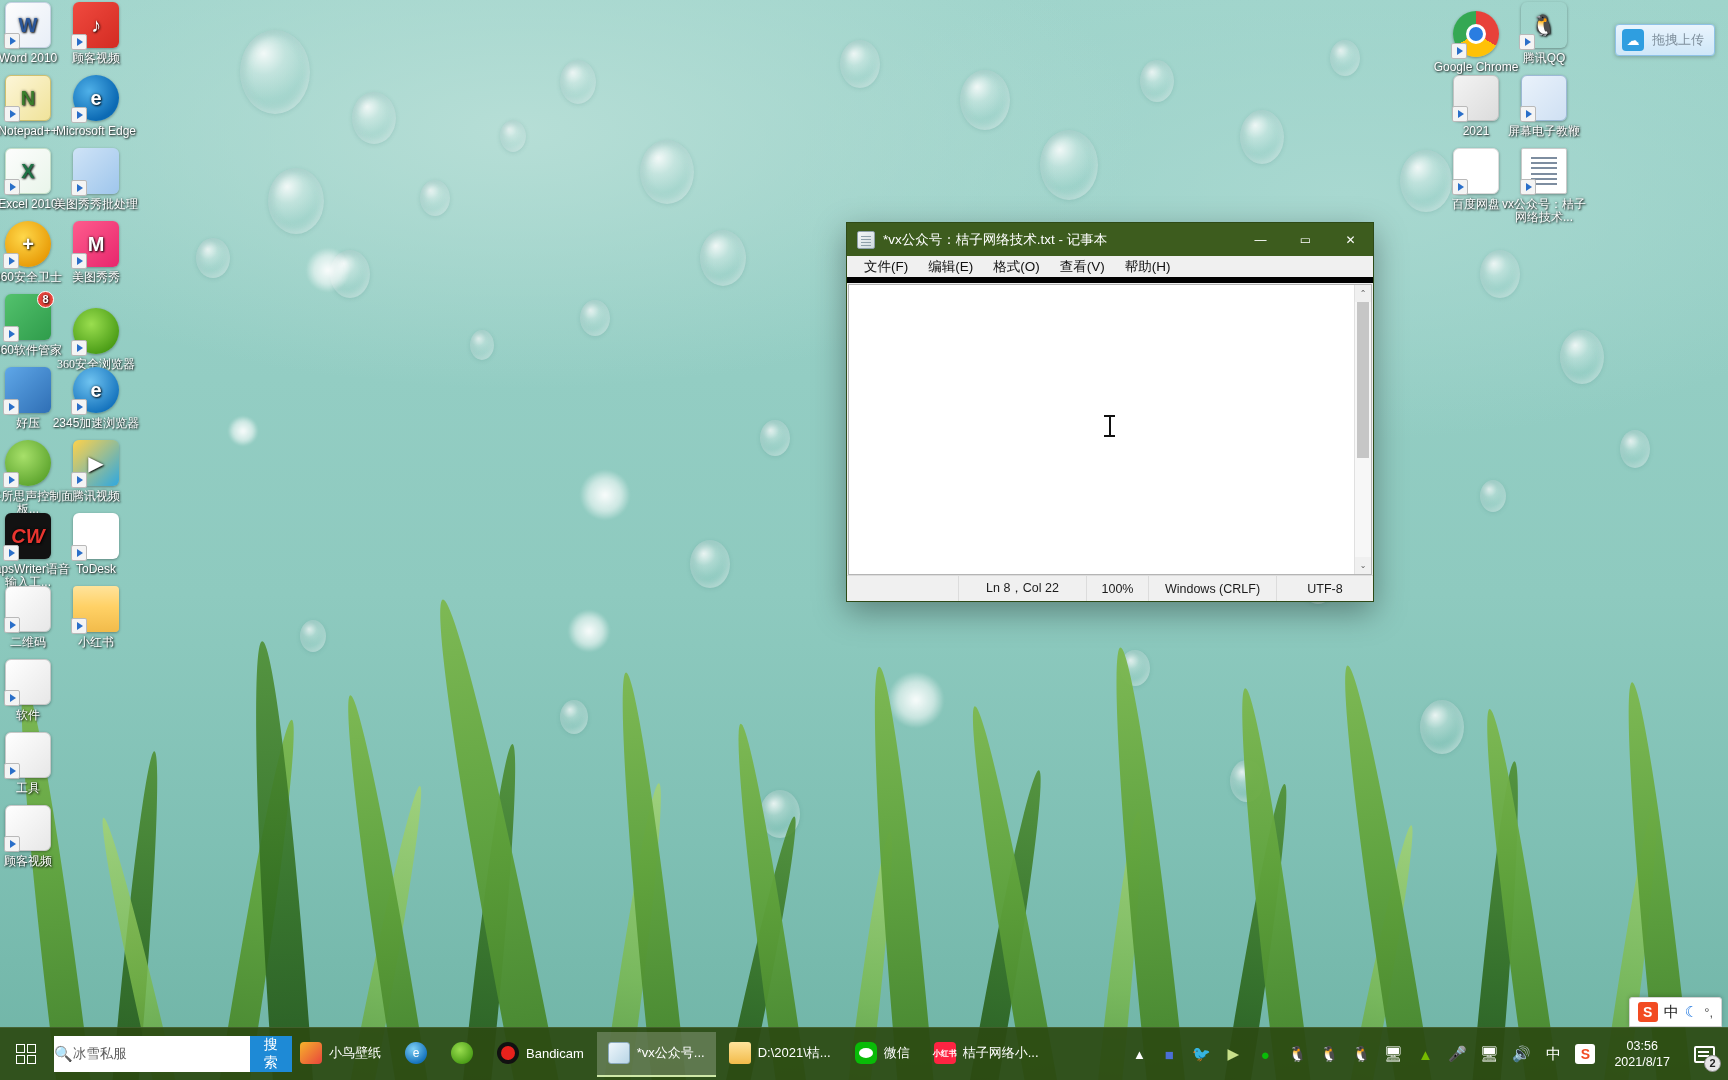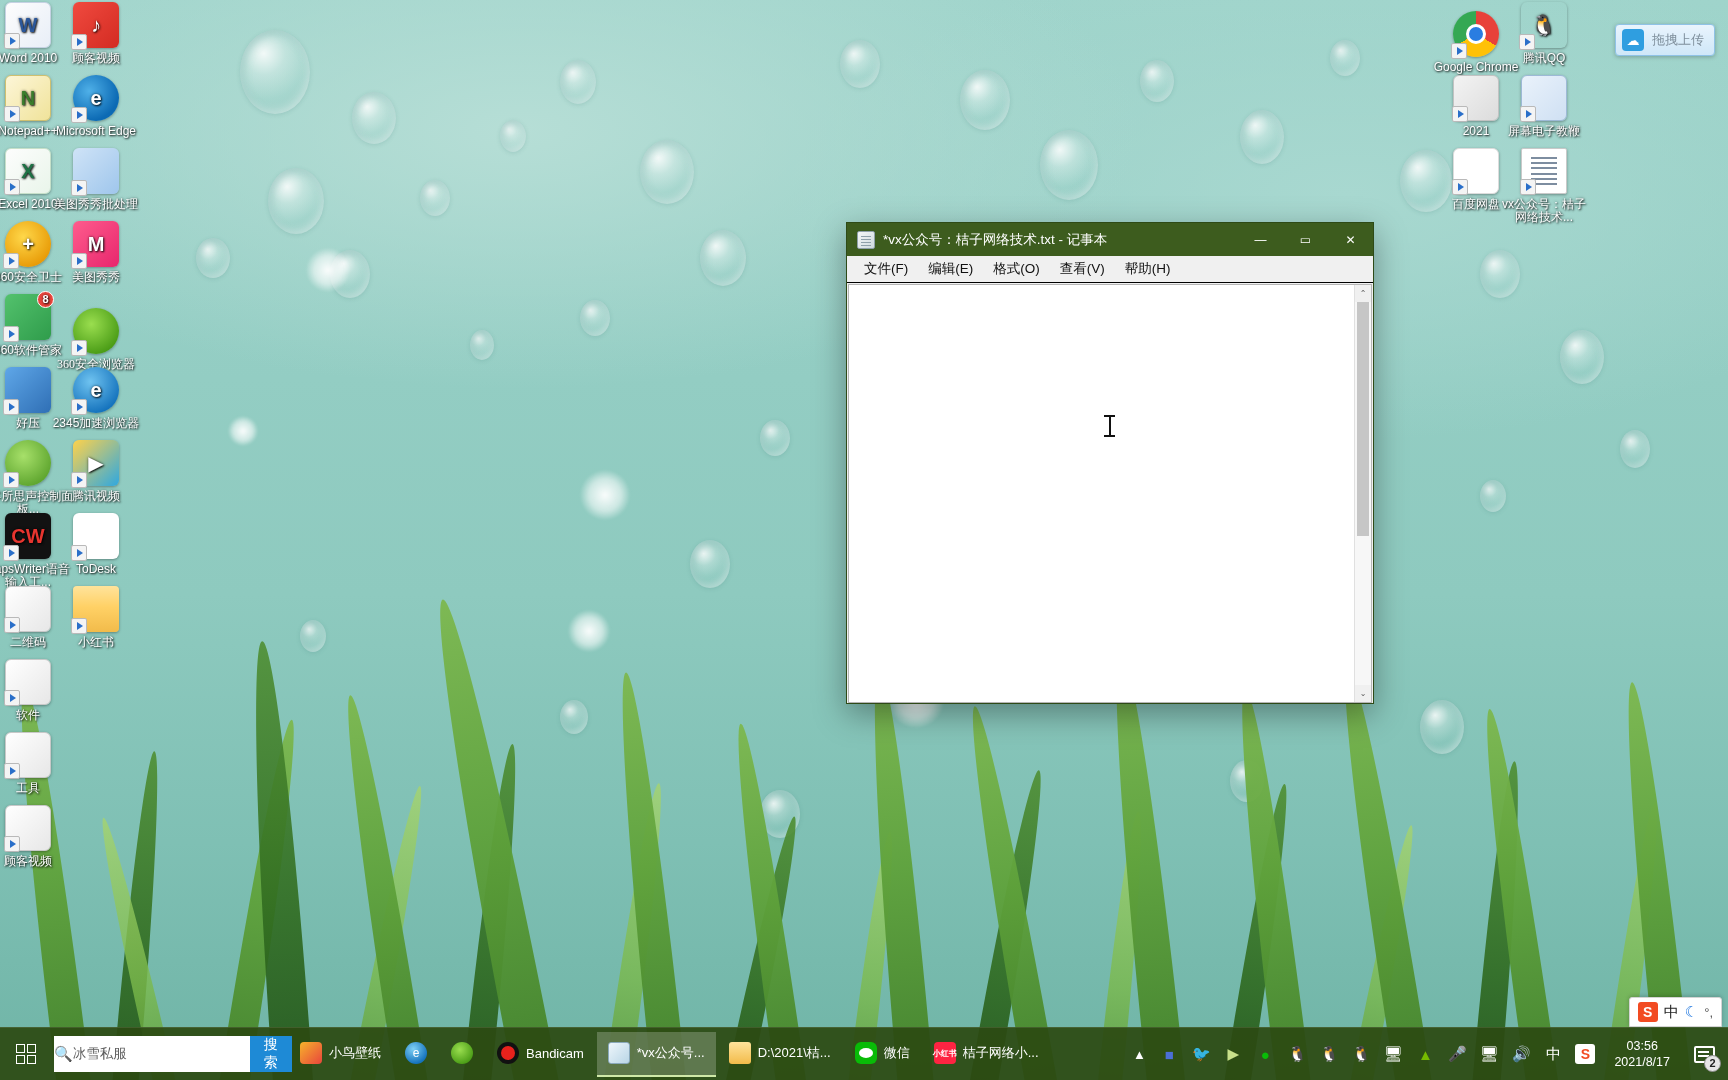--- a/index.html
+++ b/index.html
@@ -92,21 +92,21 @@
   .ic-edge   { background: radial-gradient(circle at 35% 35%, #4fb0e8, #0c6ab4 70%); border-radius:50%; }
   .ic-meitu  { background: linear-gradient(135deg,#fe5c8d,#e8266d); }
   .ic-meitub { background: linear-gradient(135deg,#cfe3f7,#9fc6ec); }
   .ic-360    { background: radial-gradient(circle at 40% 35%, #9ade4f, #4a9c16 75%); border-radius:50%; }
   .ic-360s   { background: radial-gradient(circle at 40% 35%, #ffd84a, #e89b07 75%); border-radius:50%; }
   .ic-soft   { background: linear-gradient(135deg,#53c26d,#2f9c4b); }
   .ic-haozip { background: linear-gradient(135deg,#5fa7e8,#2f6fb5); }
   .ic-2345   { background: radial-gradient(circle at 38% 32%, #6fc3f0, #1573bd 75%); border-radius:50%; }
   .ic-keso   { background: radial-gradient(circle at 40% 35%, #a7e06a, #5fa62f 75%); border-radius:50%; }
   .ic-tx     { background: linear-gradient(135deg,#ffd24a,#2fa8e0); }
-  .ic-cw     { background: #121212; color:#e8352f; }
+  .ic-cw     { background: #121212; color:#e8352f;font-style:italic; }
   .ic-todesk { background: #fff; }
   .ic-folder { background: linear-gradient(180deg,#ffe08a,#f5c council); }
   .ic-folder { background: linear-gradient(180deg,#ffe39b 0%,#ffd166 45%,#f2bb4a 100%); border-radius:4px; }
   .ic-pic    { background: linear-gradient(135deg,#fff,#e7e7e7); border:1px solid #c8c8c8; }
   .ic-chrome { background: conic-gradient(#e8413a 0deg 120deg, #ffc107 120deg 240deg, #34a853 240deg 360deg); border-radius:50%; position:relative; }
   .ic-chrome::after { content:""; position:absolute; inset:13px; background:#2a7de1; border-radius:50%; border:3px solid #fff; }
   .ic-qq     { background: transparent; }
   .ic-baidu  { background: #fff; border:1px solid #dcdcdc; }
   .ic-doc    { background: #fff; border:1px solid #c9c9c9; border-radius:2px; }
   .ic-screen { background: linear-gradient(135deg,#eaf2fb,#cfe0f3); border:1px solid #9db9d6; }
@@ -138,21 +138,21 @@
     width: 22px; height: 22px; border-radius: 4px;
     background: #2f9ee0;
     display:flex; align-items:center; justify-content:center;
     color:#fff; font-size:13px;
   }
 
   
   #notepad {
     position: absolute;
     left: 846px; top: 222px;
-    width: 528px; height: 482px;
+    width: 528px; height: 380px;
     background: #f0f0f0;
     border: 1px solid #2e4a17;
     box-shadow: 0 10px 30px rgba(0,0,0,.35);
     display: flex; flex-direction: column;
   }
   .np-titlebar {
     height: 33px; background: #3d5c1e;
     display: flex; align-items: center;
     padding-left: 10px;
     color: #fff; font-size: 13.5px;
@@ -173,21 +173,21 @@
   .np-winbtns { margin-left: auto; display: flex; height: 100%; }
   .np-winbtn {
     width: 45px; height: 100%;
     display: flex; align-items: center; justify-content: center;
     color: #fff; font-size: 12px;
   }
   .np-menubar {
     height: 27px; background: #f0f0f0;
     display: flex; align-items: center;
     padding-left: 8px; gap: 2px;
-    border-bottom: 1px solid #000000;
+    border-bottom: 6px solid #000000;
   }
   .np-menu { padding: 3px 9px; font-size: 13.5px; color: #111; white-space: nowrap; }
   .np-body {
     flex: 1; display: flex;
     background: #fff;
     border: 1px solid #b5b5b5;
     margin: 1px 1px 0 1px;
     overflow: hidden;
     position: relative;
   }
@@ -630,20 +630,27 @@
       </div>
       <div class="np-scroll">
         <div class="np-sc-btn">⌃</div>
         <div class="np-sc-track">
           <div class="np-sc-thumb"></div>
         </div>
         <div class="np-sc-btn">⌄</div>
       </div>
     </div>
 
+    <div class="np-statusbar">
+      <div class="np-status-spacer"></div>
+      <div class="np-status-cell w-ln">Ln 8，Col 22</div>
+      <div class="np-status-cell w-zoom">100%</div>
+      <div class="np-status-cell w-eol">Windows (CRLF)</div>
+      <div class="np-status-cell w-enc">UTF-8</div>
+    </div>
   </div>
 
   <div class="mouse-ibeam">
       <i></i>
     </div>
 
   <div id="taskbar">
     <div class="tb-start">
       <span class="tb-start-glyph">
           <i></i>

